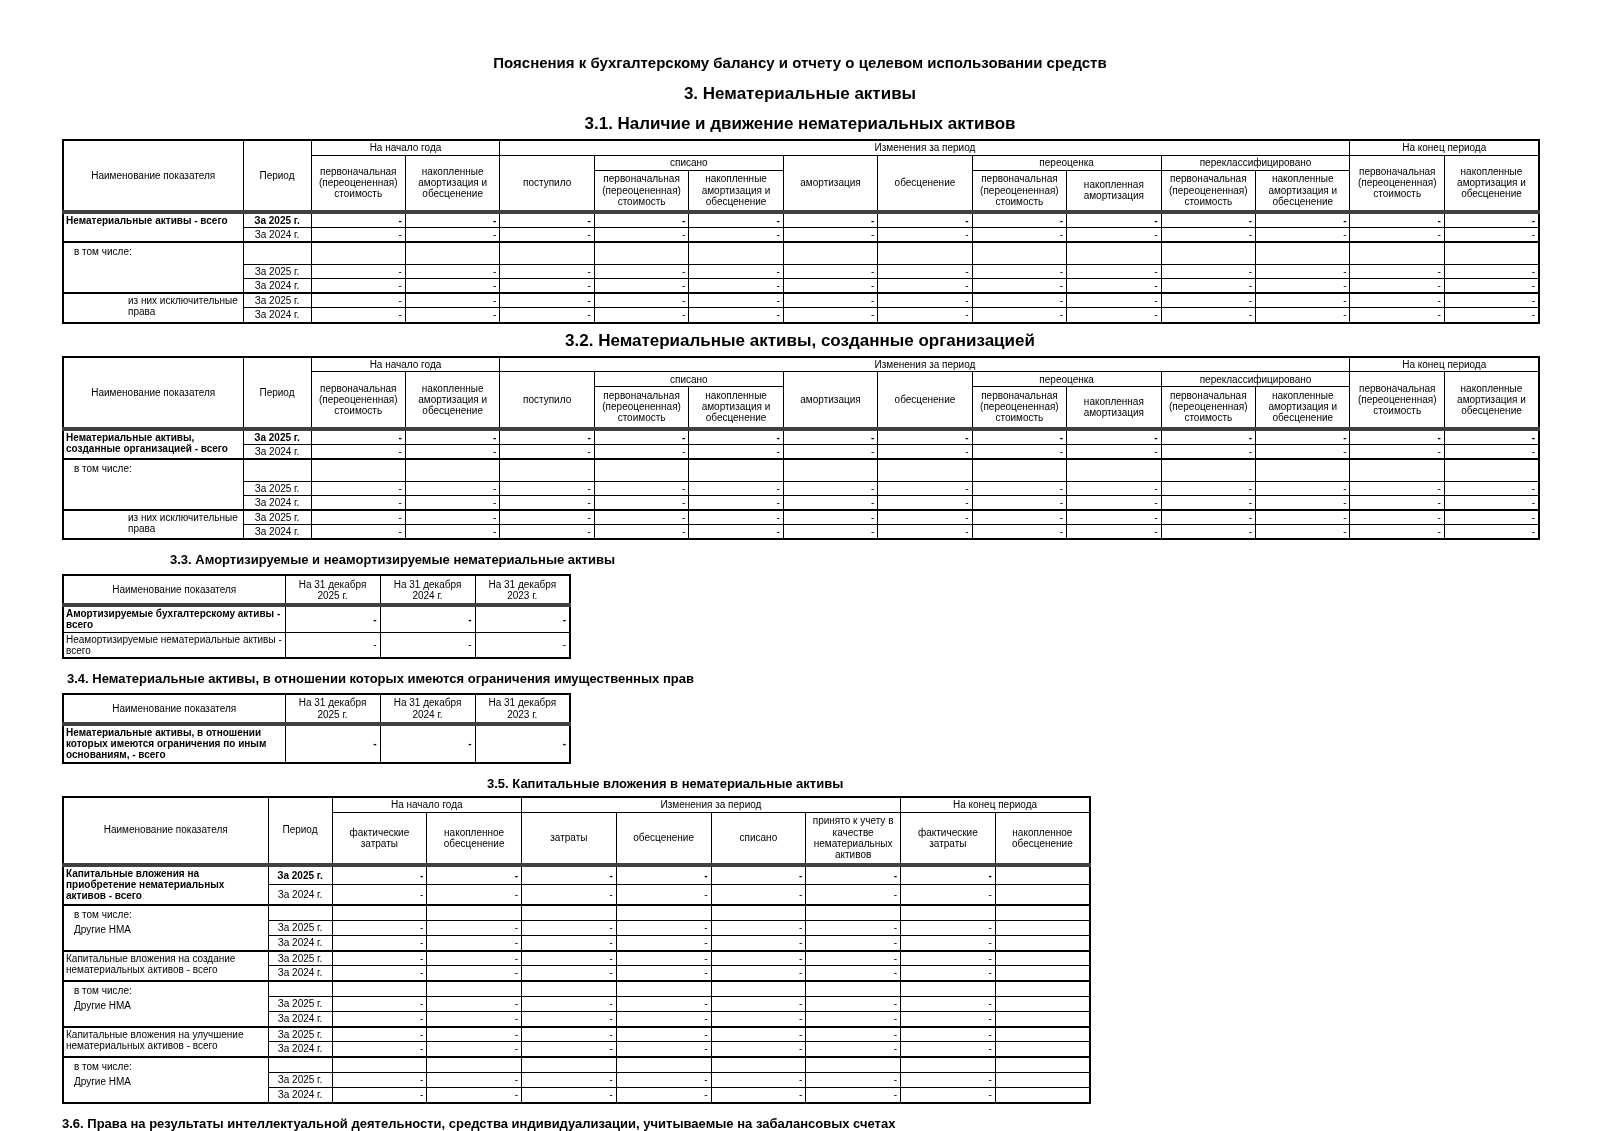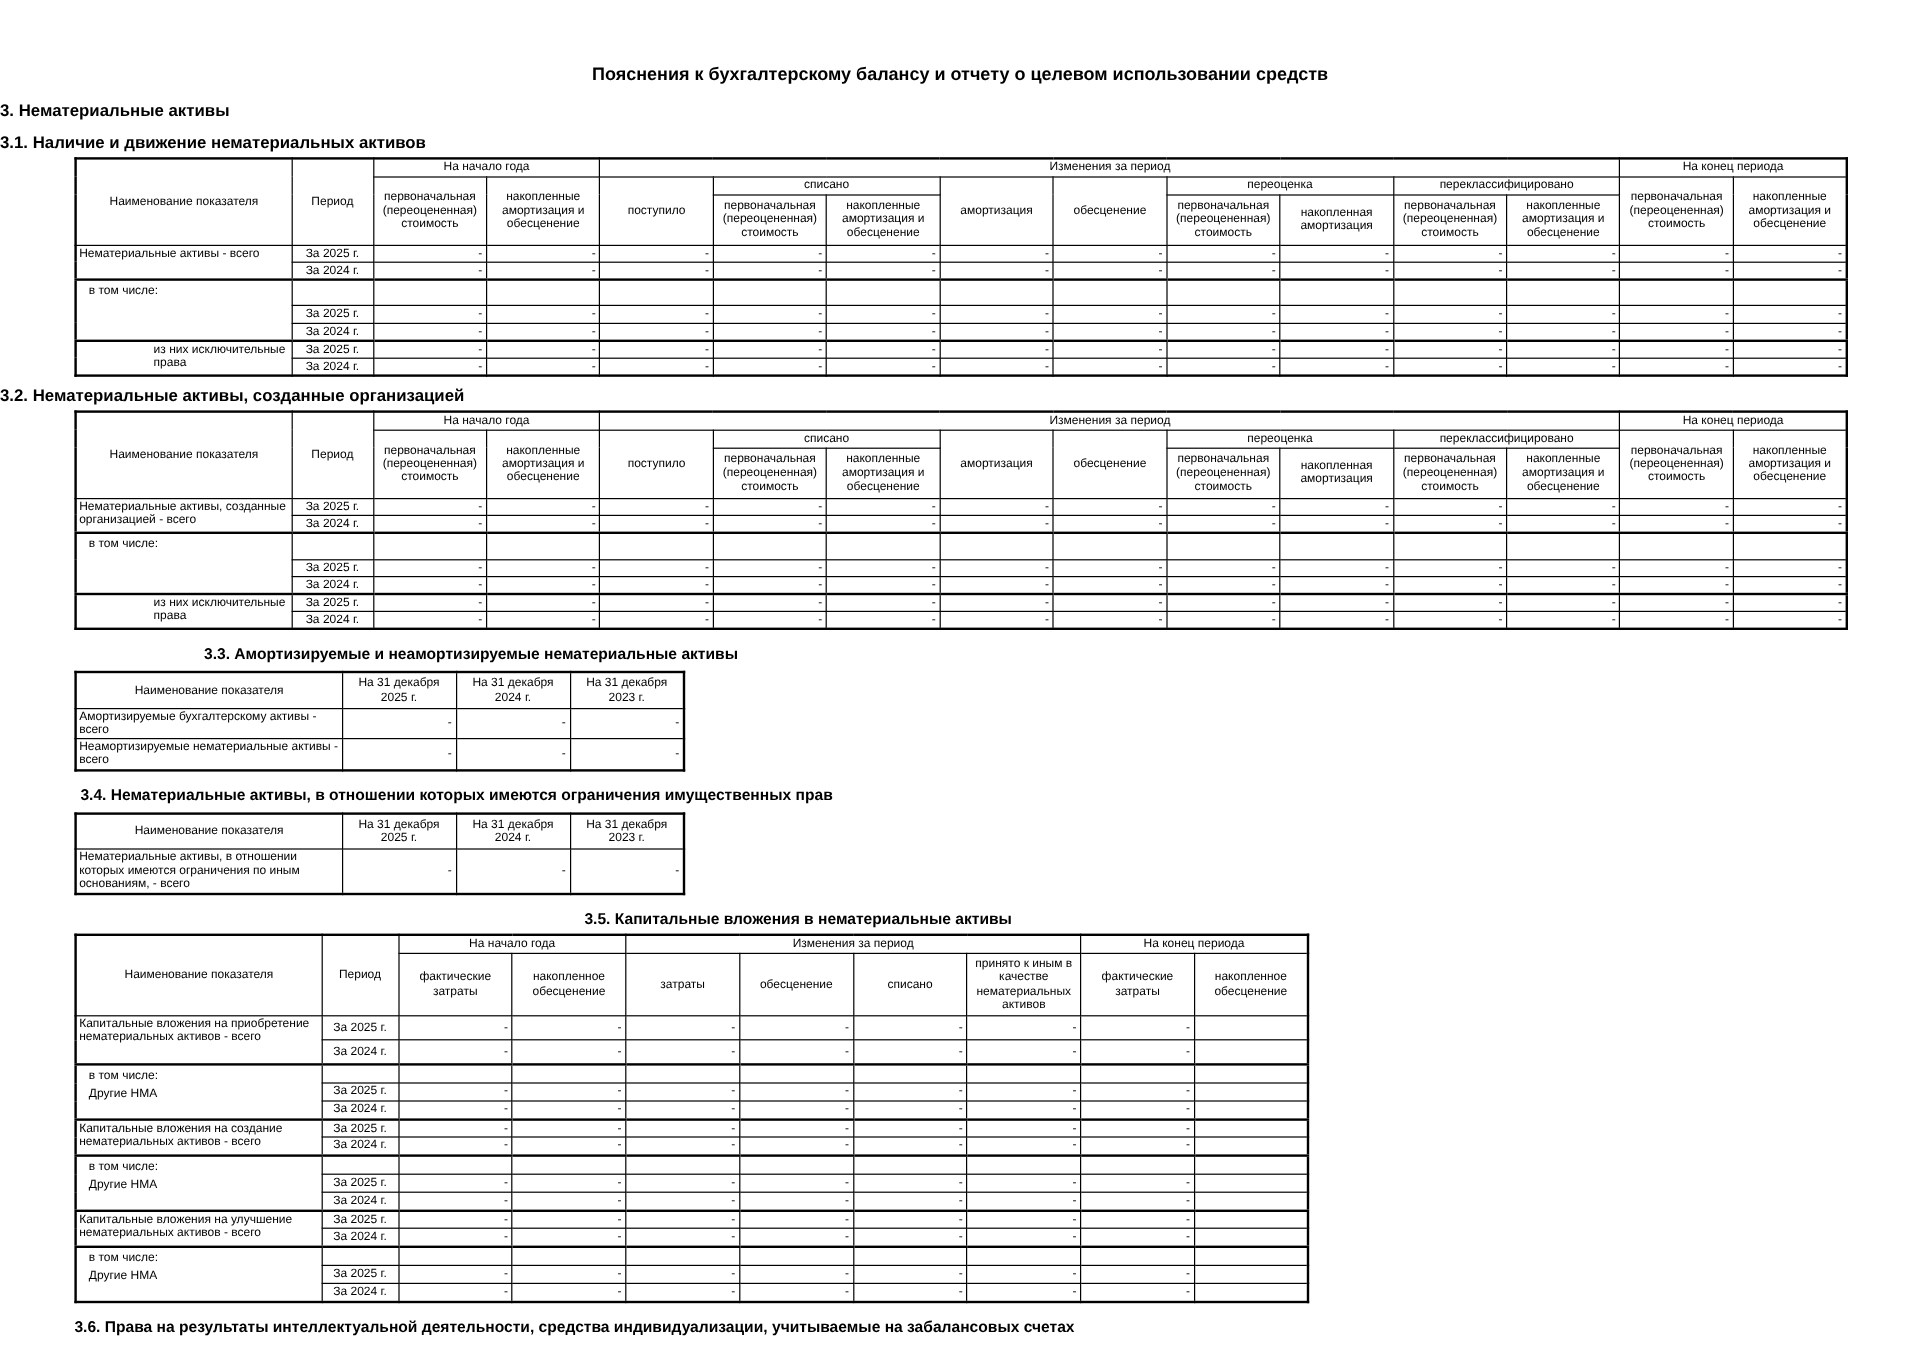--- a/index.html
+++ b/index.html
@@ -2,40 +2,40 @@
 <html><head>
 <meta charset="utf-8">
 <style>
   * { box-sizing: border-box; }
   html, body { margin:0; padding:0; background:#fff; }
   body {
     width:1600px; height:1131px; position:relative; overflow:hidden;
     font-family:"Liberation Sans","DejaVu Sans",sans-serif; color:#000;
   }
   .title-main { margin:54px 0 0 0; text-align:center; font-size:15px; font-weight:bold; }
-  .title-center { font-size:14px; font-weight:bold; }
+  .title-center { text-align:center; font-size:17px; font-weight:bold; }
   #sec3-title { margin-top:13px; }
   #t31-title { margin-top:10px; }
   #t32-title { margin-top:7px; }
   .title-left { font-size:13px; font-weight:bold; }
   #t33-title { margin:12px 0 7px 170px; }
   #t34-title { margin:12px 0 7px 67px; }
   #t35-title { margin:12px 0 5px 487px; }
   #t36-title { margin:12px 0 5px 62px; }
 
   table { border-collapse:collapse; table-layout:fixed; margin-left:62px; margin-top:5px; background:#fff; }
   td, th { border:1px solid #000; font-size:10px; line-height:1.12; padding:1px 2px; overflow:hidden; }
   table.frame { border:2px solid #000; }
   th { font-weight:normal; text-align:center; vertical-align:middle; }
   td.lbl { text-align:left; vertical-align:top; }
   td.per { text-align:center; vertical-align:middle; white-space:nowrap; }
   td.val { text-align:right; vertical-align:middle; padding-right:3px; }
   .ind1 { padding-left:10px; }
   .ind2 { padding-left:64px; }
-  tbody tr:first-child td { border-top:1px solid #404040; }
+  tbody tr:first-child td { border-top:4px solid #404040;font-weight:bold; }
   tr.sep td { border-top:2px solid #000; }
   tr.spacer td.lbl { line-height:1.5; }
 
   .ctable { width:1478px; }
   .ctable tbody tr { height:14px; }
   .ctable tr.spacer { height:22px; }
   .ctable thead tr.hgrp { height:15px; }
   .ctable thead tr.hleaf { height:42px; }
 
   .stable { width:507px; }
@@ -437,21 +437,21 @@
       <th colspan="2">На начало года</th>
       <th colspan="4">Изменения за период</th>
       <th colspan="2">На конец периода</th>
     </tr>
     <tr class="hleaf">
       <th>фактические затраты</th>
       <th>накопленное обесценение</th>
       <th>затраты</th>
       <th>обесценение</th>
       <th>списано</th>
-      <th>принято к иным в качестве нематериальных активов</th>
+      <th>принято к учету в качестве нематериальных активов</th>
       <th>фактические затраты</th>
       <th>накопленное обесценение</th>
     </tr>
   </thead>
   <tbody id="t35-body">
       <tr class="tall">
         <td rowspan="2" class="lbl">Капитальные вложения на приобретение нематериальных активов - всего</td>
         <td class="per">За 2025 г.</td>
         <td class="val">-</td>
         <td class="val">-</td>

